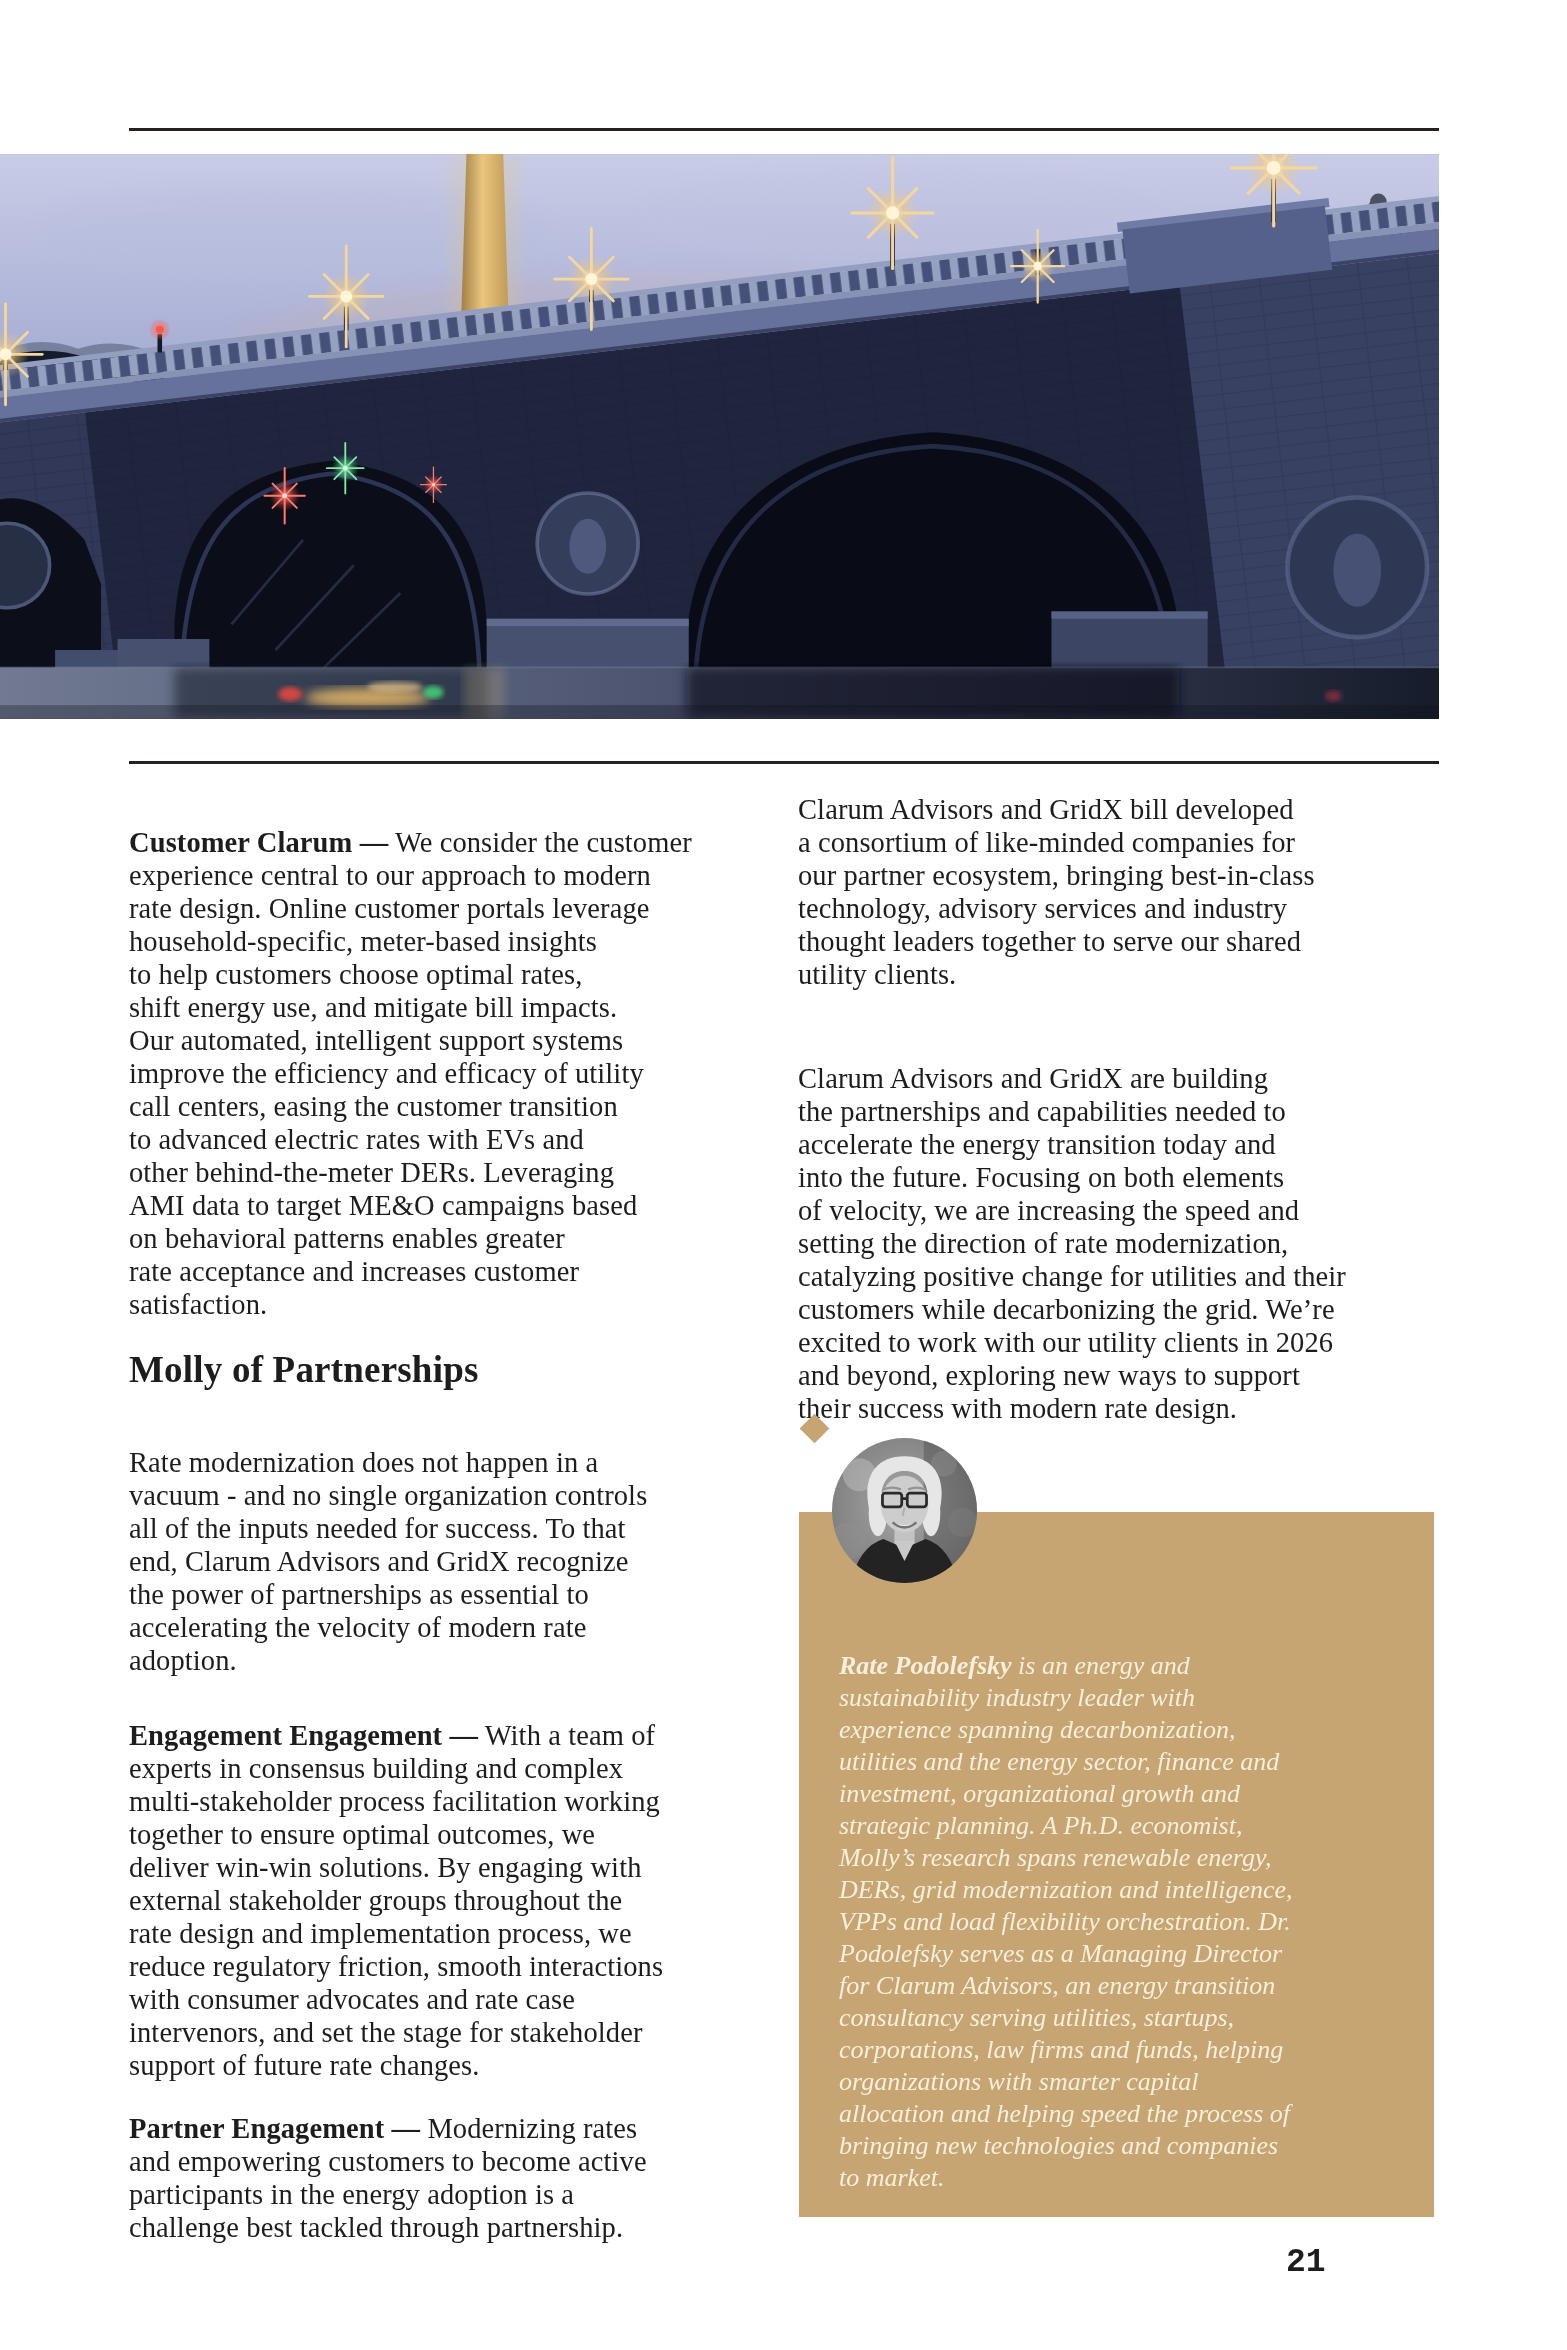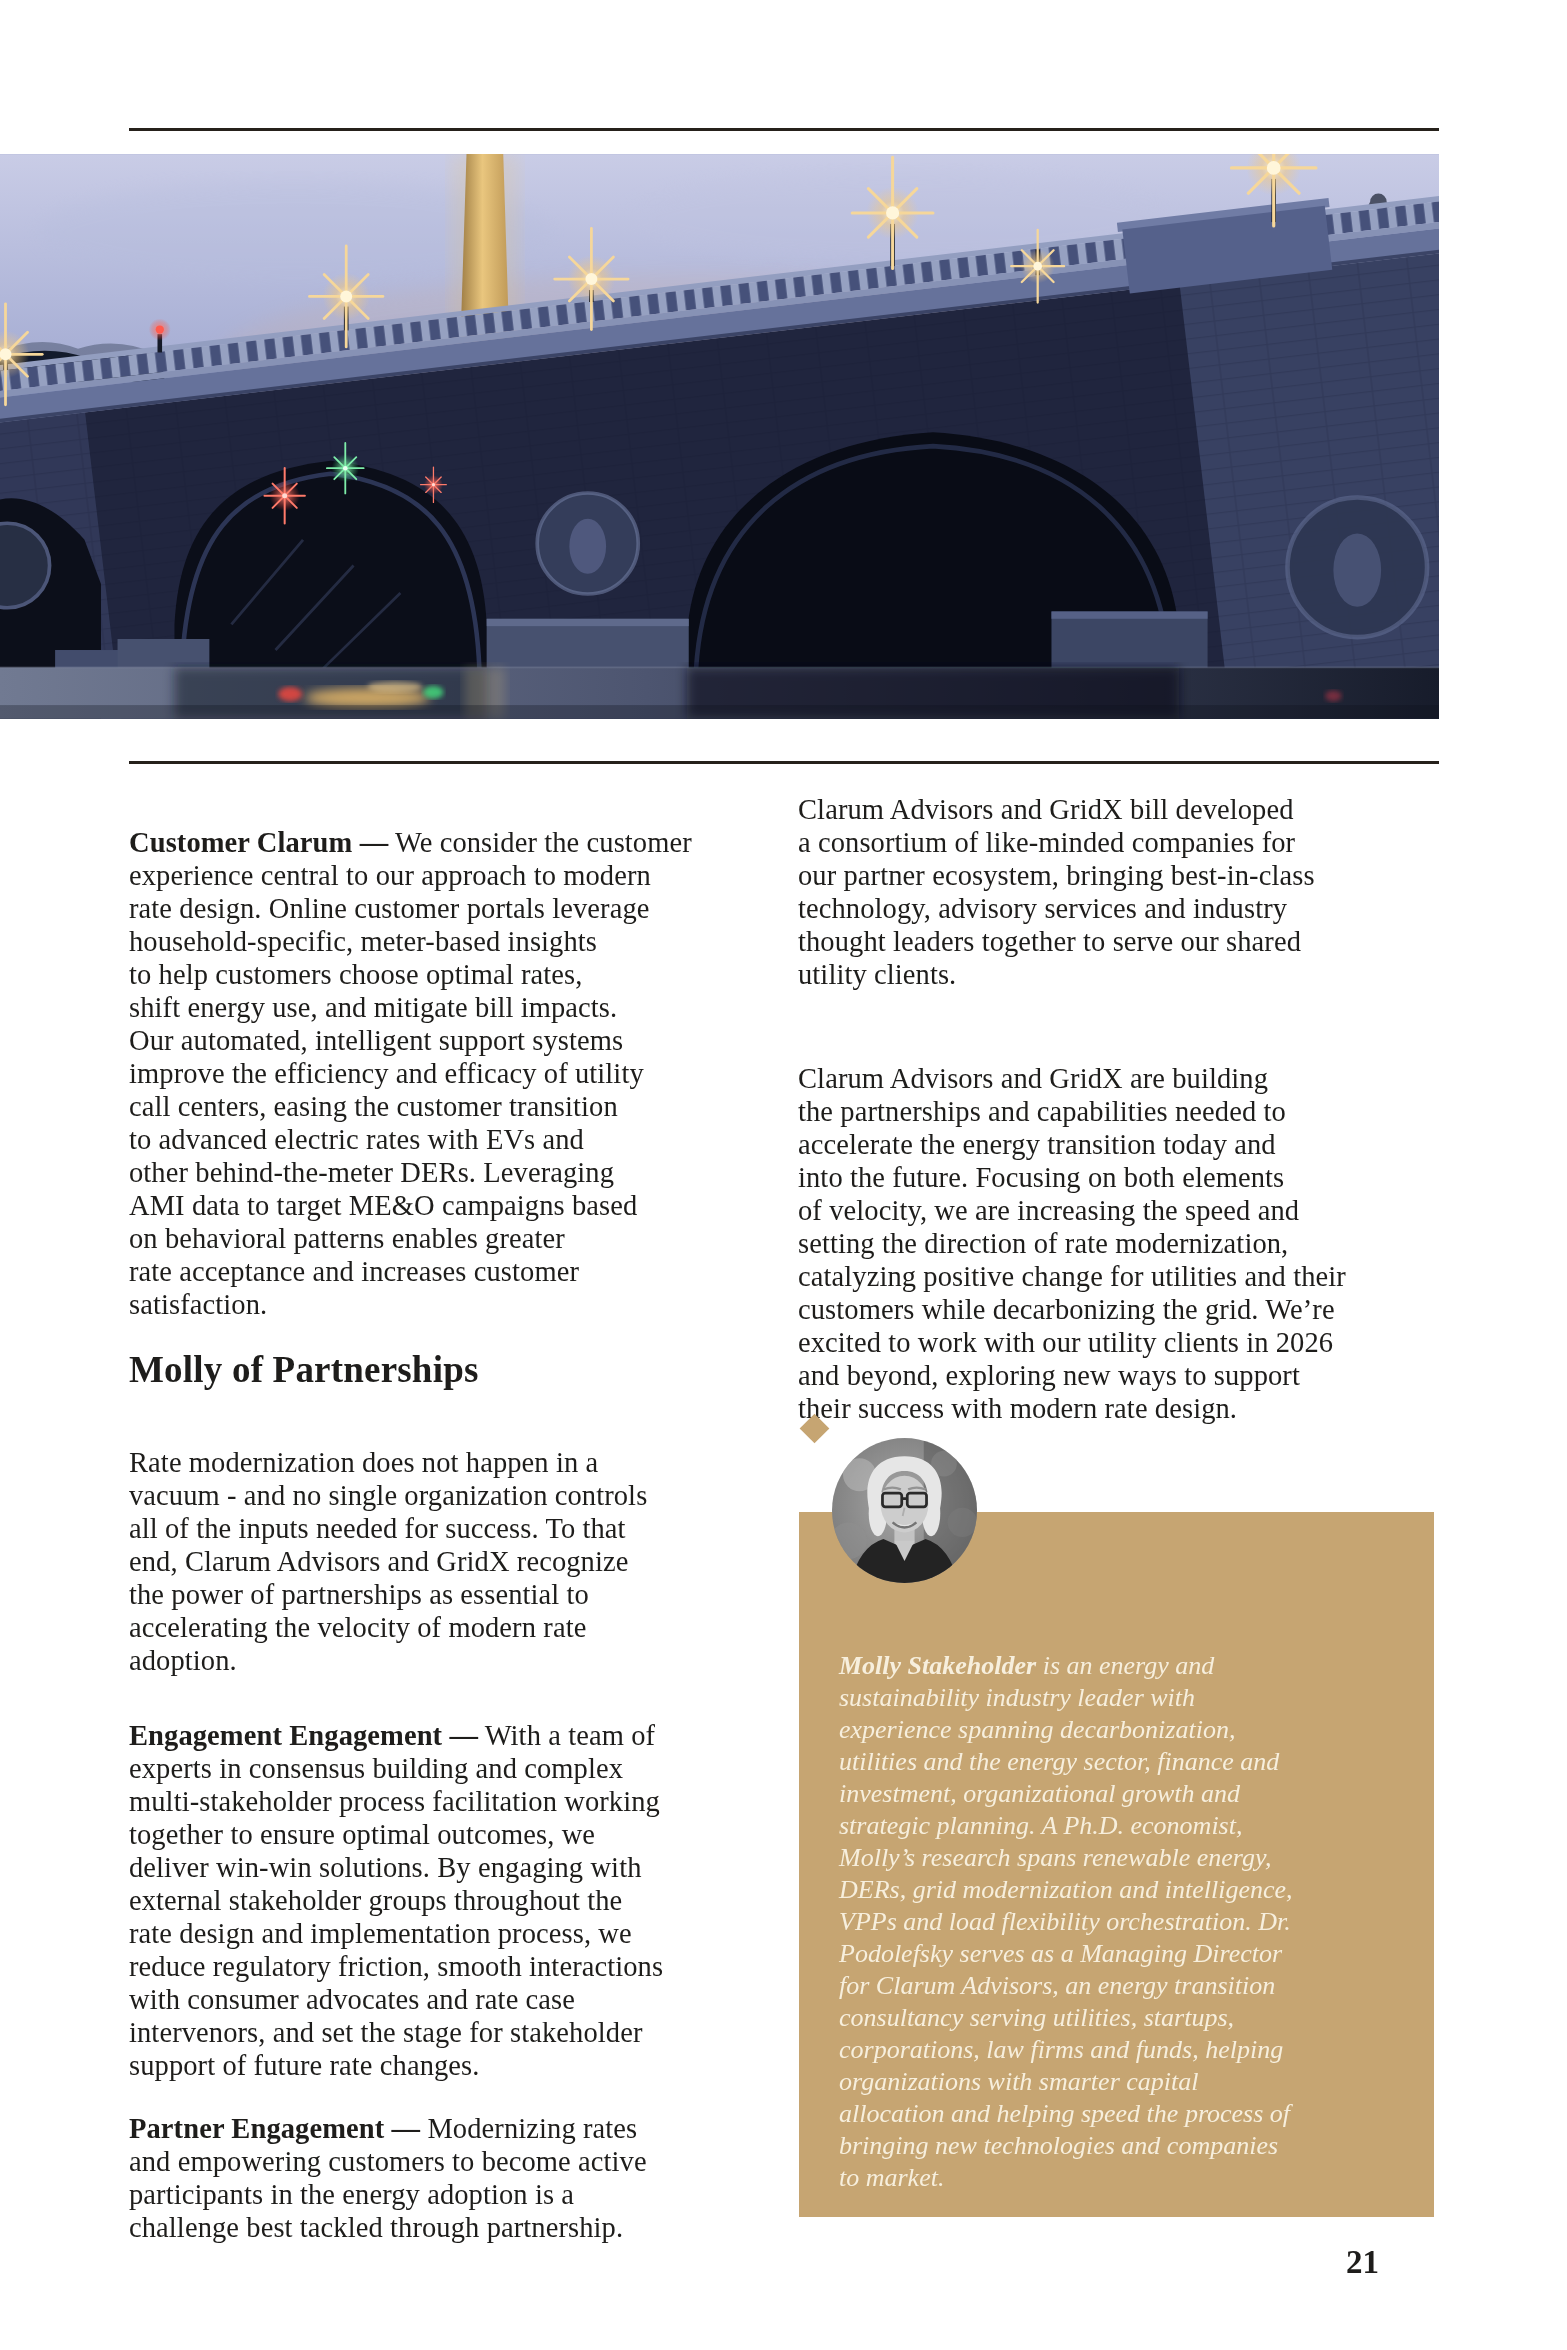--- a/index.html
+++ b/index.html
@@ -17,21 +17,21 @@
   .para{position:absolute;font-size:28.5px;line-height:33px;letter-spacing:0.1px;white-space:pre-line;}
   .para .lead{font-weight:700;}
   .col-l{left:129px;width:665px;}
   .col-r{left:798px;width:654px;}
   .heading{position:absolute;left:129px;top:1348px;font-size:37px;font-weight:600;letter-spacing:0.2px;}
   .diamond{position:absolute;left:804px;top:1418px;width:21px;height:21px;background:#c6a572;transform:rotate(45deg);}
   .portrait{position:absolute;left:832px;top:1438px;width:145px;height:145px;border-radius:50%;overflow:hidden;filter:grayscale(1);z-index:3;}
   .tanbox{position:absolute;left:799px;top:1512px;width:635px;height:705px;background:#c6a572;z-index:1;}
   .bio{position:absolute;left:839px;top:1618px;width:560px;font-size:26px;line-height:32px;font-style:italic;color:#f7efdd;white-space:pre-line;z-index:2;}
   .bio .lead{font-weight:700;}
-  .pagenum{position:absolute;left:1286px;top:2244px;width:153px;text-align:center;font-size:33px;font-weight:700;color:#1e1d1b;}
+  .pagenum{position:absolute;left:1286px;top:2244px;width:153px;text-align:left;font-size:33px;font-weight:700;color:#1e1d1b;font-family:Liberation Mono, monospace;}
 </style>
 </head>
 <body>
 
 <div class="page">
 
   <div class="rule rule-top"></div>
 
   <div class="photo">
     <svg width="1439" height="565" viewBox="0 0 1567 615" xmlns="http://www.w3.org/2000/svg">
@@ -326,21 +326,21 @@
       <line x1="76" y1="66" x2="82" y2="66" stroke="#2a2a2a" stroke-width="3"></line>
       <line x1="79" y1="76" x2="77" y2="85" stroke="#b5aca0" stroke-width="2"></line>
       <path d="M66,92 Q79,103 92,92" stroke="#8a6f66" stroke-width="2.5" fill="none"></path>
       <path d="M69,93 Q79,99 89,93 Q79,97 69,93 Z" fill="#f2efe9"></path>
     </svg>
   </div>
 
   <div class="tanbox"></div>
 
   <div class="bio">
-    <span class="lead">Molly Stakeholder</span><span> is an energy and
+    <span class="lead">Rate Podolefsky</span><span> is an energy and
 sustainability industry leader with
 experience spanning decarbonization,
 utilities and the energy sector, finance and
 investment, organizational growth and
 strategic planning. A Ph.D. economist,
 Molly’s research spans renewable energy,
 DERs, grid modernization and intelligence,
 VPPs and load flexibility orchestration. Dr.
 Podolefsky serves as a Managing Director
 for Clarum Advisors, an energy transition

